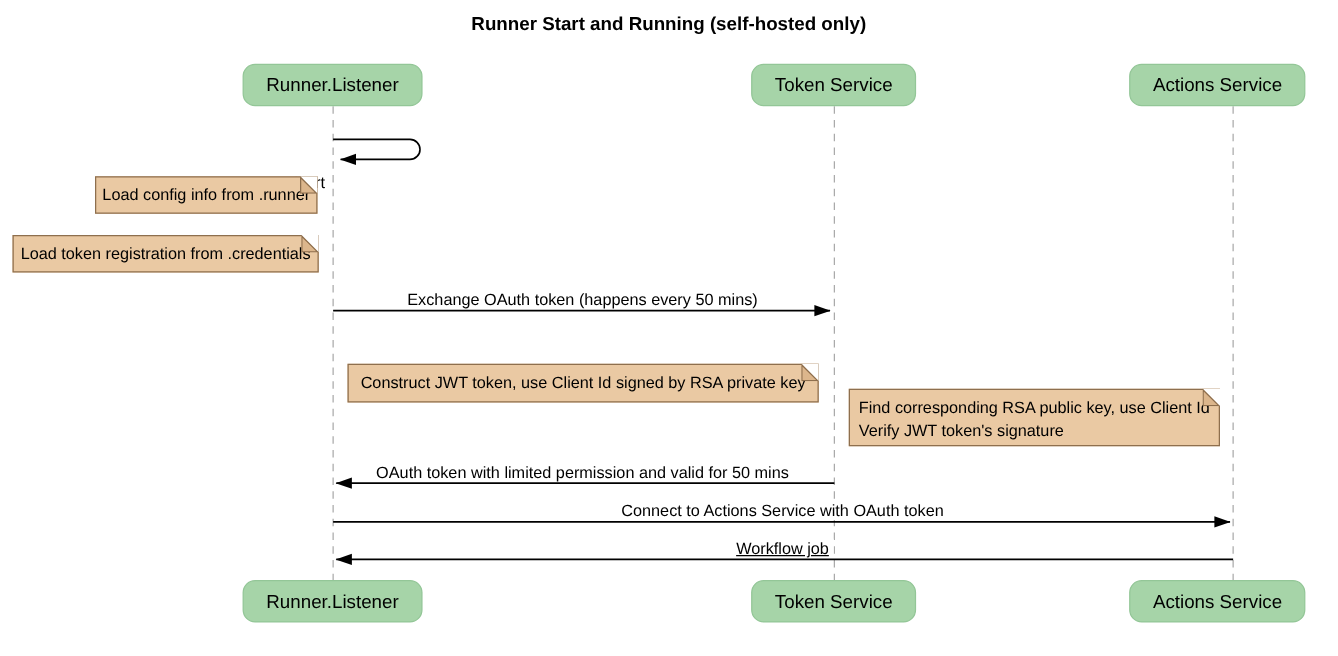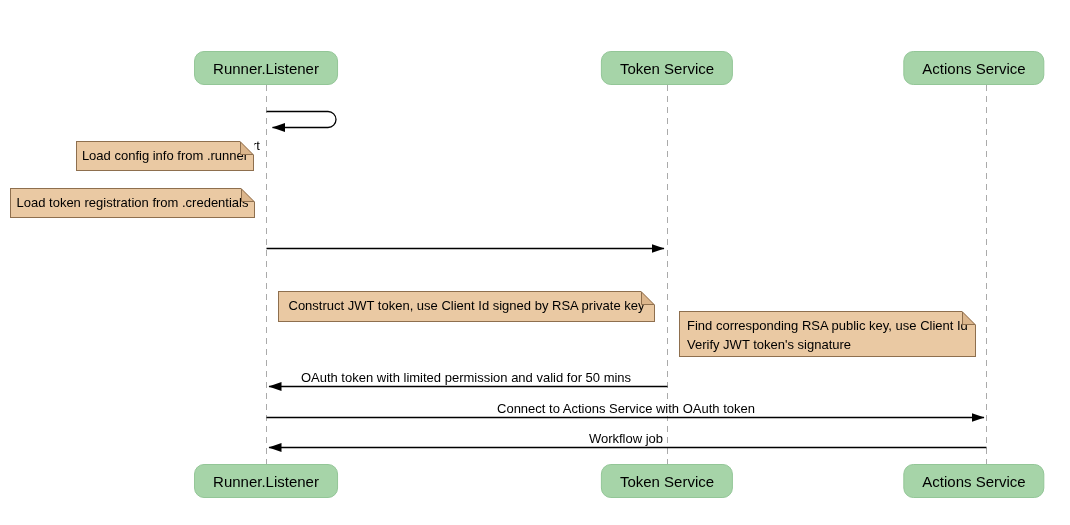--- a/index.html
+++ b/index.html
@@ -81,21 +81,21 @@
     top: 102px; left: 178px; width: 82px;
     text-align: right;
     font-size: 13px;
     white-space: nowrap;
     line-height: 15px;
     margin-top: 36px;
   }
   .lbl-exchange { top: 232px; left: 466px; }
   .lbl-oauth    { top: 370px; left: 466px; }
   .lbl-connect  { top: 401px; left: 626px; }
-  .lbl-workflow { top: 431px; left: 626px; }
+  .lbl-workflow { top: 431px; left: 626px; text-decoration: underline; }
   .note {
     position: absolute;
     background: var(--note-fill);
     border: 1px solid var(--note-border);
     font-size: 13px;
     text-align: center;
     white-space: nowrap;
   }
   .note-fold {
     position: absolute;
@@ -127,20 +127,21 @@
     <line class="lifeline" x1="667.5" y1="85" x2="667.5" y2="464"></line>
     <line class="lifeline" x1="986.5" y1="85" x2="986.5" y2="464"></line>
 
     <path class="msg-line" d="M266.5,111.5 L328,111.5 A8,8 0 0 1 336,119.5 A8,8 0 0 1 328,127.5 L272.5,127.5" marker-end="url(#arrowhead)"></path>
     <line class="msg-line" x1="266.5" y1="248.5" x2="664" y2="248.5" marker-end="url(#arrowhead)"></line>
     <line class="msg-line" x1="667.5" y1="386.5" x2="269" y2="386.5" marker-end="url(#arrowhead)"></line>
     <line class="msg-line" x1="266.5" y1="417.5" x2="984" y2="417.5" marker-end="url(#arrowhead)"></line>
     <line class="msg-line" x1="986.5" y1="447.5" x2="269" y2="447.5" marker-end="url(#arrowhead)"></line>
   </svg>
 
+  <div class="diagram-title">Runner Start and Running (self-hosted only)</div>
 
   <div class="participant row-top p-runner">Runner.Listener</div>
   <div class="participant row-top p-token">Token Service</div>
   <div class="participant row-top p-actions">Actions Service</div>
 
   <div class="lbl-start">Start</div>
 
   <div class="note n-load-credentials">
     <svg class="note-fold" width="14" height="14" viewBox="0 0 14 14">
       <path class="fold-cover" d="M0,0 L14,0 L14,14 Z"></path>
@@ -150,20 +151,21 @@
   </div>
 
   <div class="note n-load-config">
     <svg class="note-fold" width="14" height="14" viewBox="0 0 14 14">
       <path class="fold-cover" d="M0,0 L14,0 L14,14 Z"></path>
       <path class="fold-flap" d="M0.5,1 L13,13.5 L0.5,13.5 Z"></path>
     </svg>
     <span>Load config info from .runner</span>
   </div>
 
+  <div class="msg-label lbl-exchange">Exchange OAuth token (happens every 50 mins)</div>
 
   <div class="note n-construct-jwt">
     <svg class="note-fold" width="14" height="14" viewBox="0 0 14 14">
       <path class="fold-cover" d="M0,0 L14,0 L14,14 Z"></path>
       <path class="fold-flap" d="M0.5,1 L13,13.5 L0.5,13.5 Z"></path>
     </svg>
     <span>Construct JWT token, use Client Id signed by RSA private key</span>
   </div>
 
   <div class="note n-verify-jwt">

